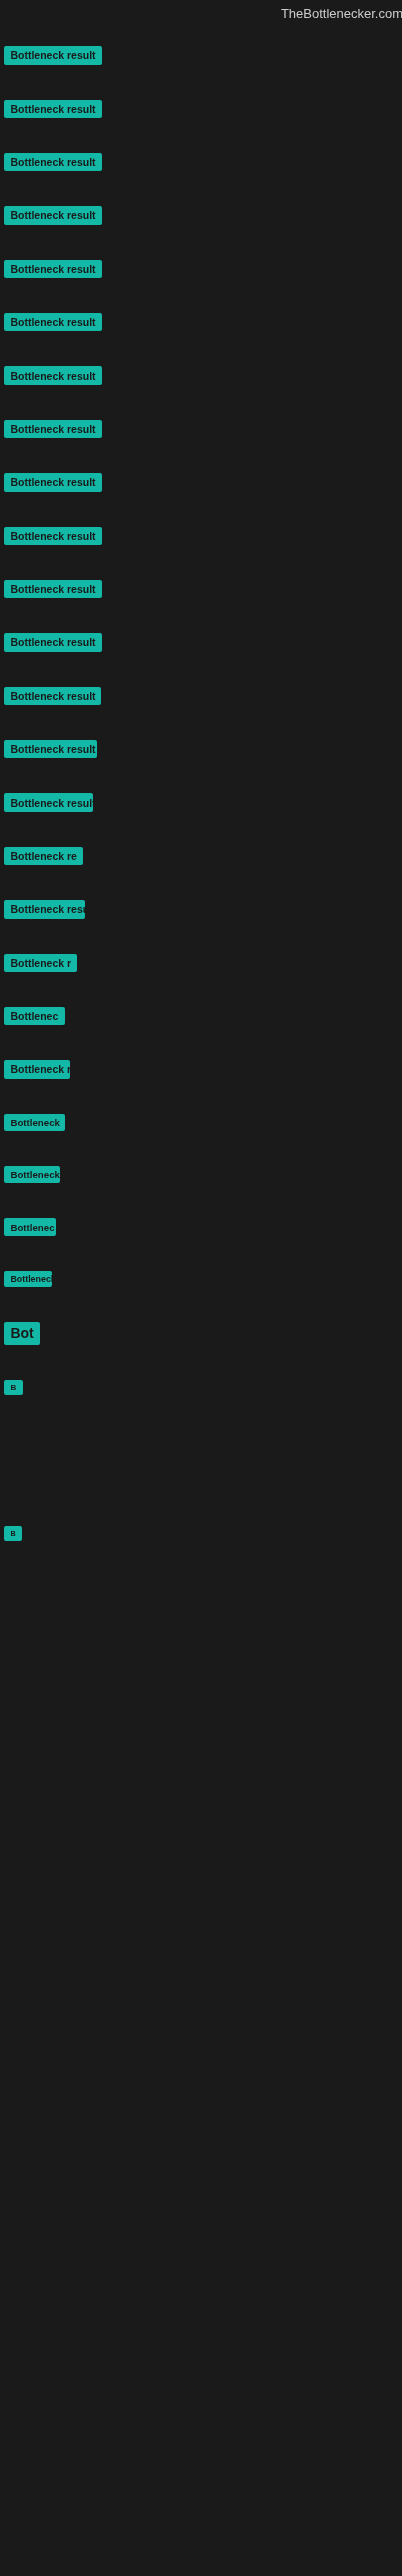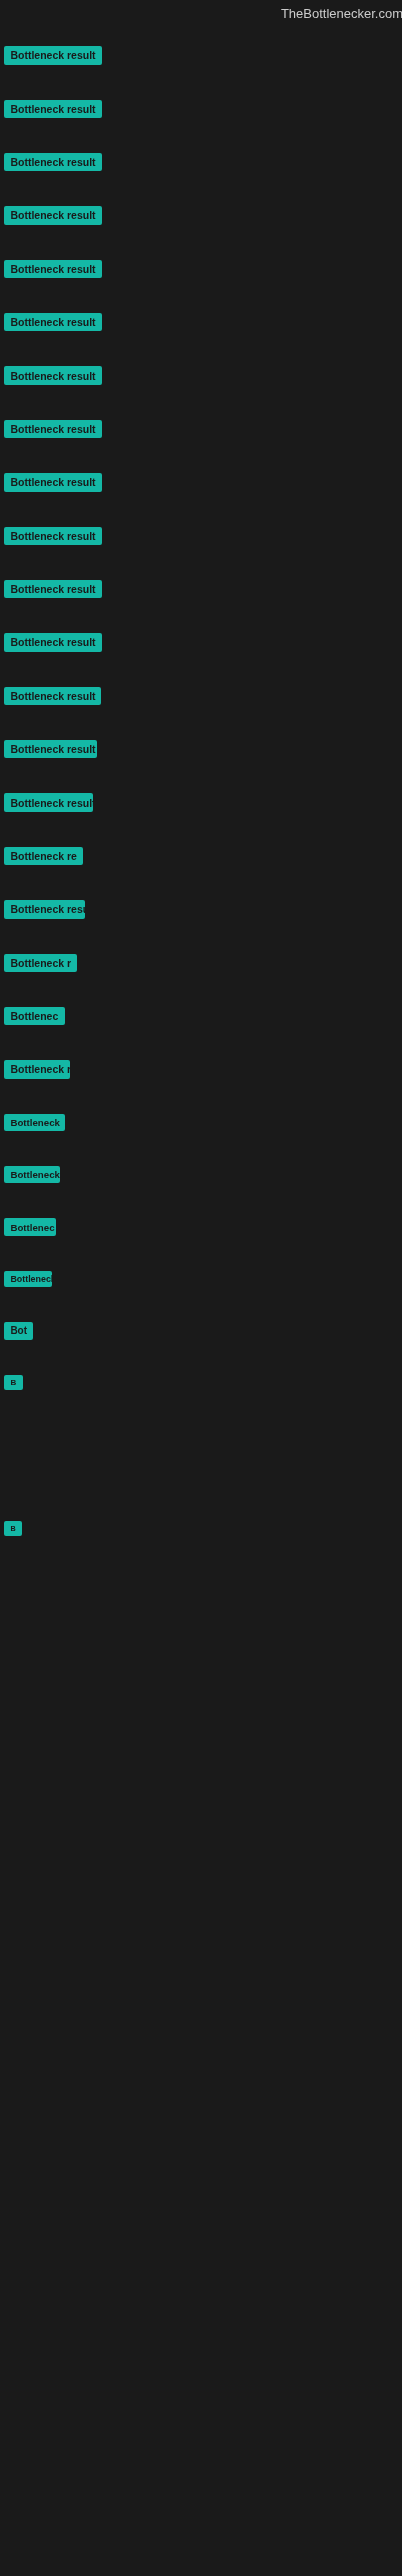--- a/index.html
+++ b/index.html
@@ -65,21 +65,21 @@
     .item-15 .bottleneck-badge { max-width: 89px; }
     .item-16 .bottleneck-badge { max-width: 85px; font-size: 10.5px; }
     .item-17 .bottleneck-badge { max-width: 81px; font-size: 10.5px; }
     .item-18 .bottleneck-badge { max-width: 76px; font-size: 10.5px; }
     .item-19 .bottleneck-badge { max-width: 71px; font-size: 10.5px; }
     .item-20 .bottleneck-badge { max-width: 66px; font-size: 10.5px; }
     .item-21 .bottleneck-badge { max-width: 61px; font-size: 9.7px; }
     .item-22 .bottleneck-badge { max-width: 56px; font-size: 9.7px; }
     .item-23 .bottleneck-badge { max-width: 52px; font-size: 9.7px; }
     .item-24 .bottleneck-badge { max-width: 48px; font-size: 8.9px; }
-    .item-25 .bottleneck-badge { max-width: 44px; font-size: 10px; text-align: right; }
+    .item-25 .bottleneck-badge { max-width: 44px; font-size: 14px; text-align: right; }
     .item-26 .bottleneck-badge { max-width: 40px; font-size: 8px; }
     .item-28 .bottleneck-badge { max-width: 31px; font-size: 7.2px; }
     .item-29 .bottleneck-badge { max-width: 24px; font-size: 7.2px; }
   </style>
 </head>
 <body>
 
 <div>
   <div class="site-title">TheBottlenecker.com</div>
   <div class="items-container" id="items-container">

